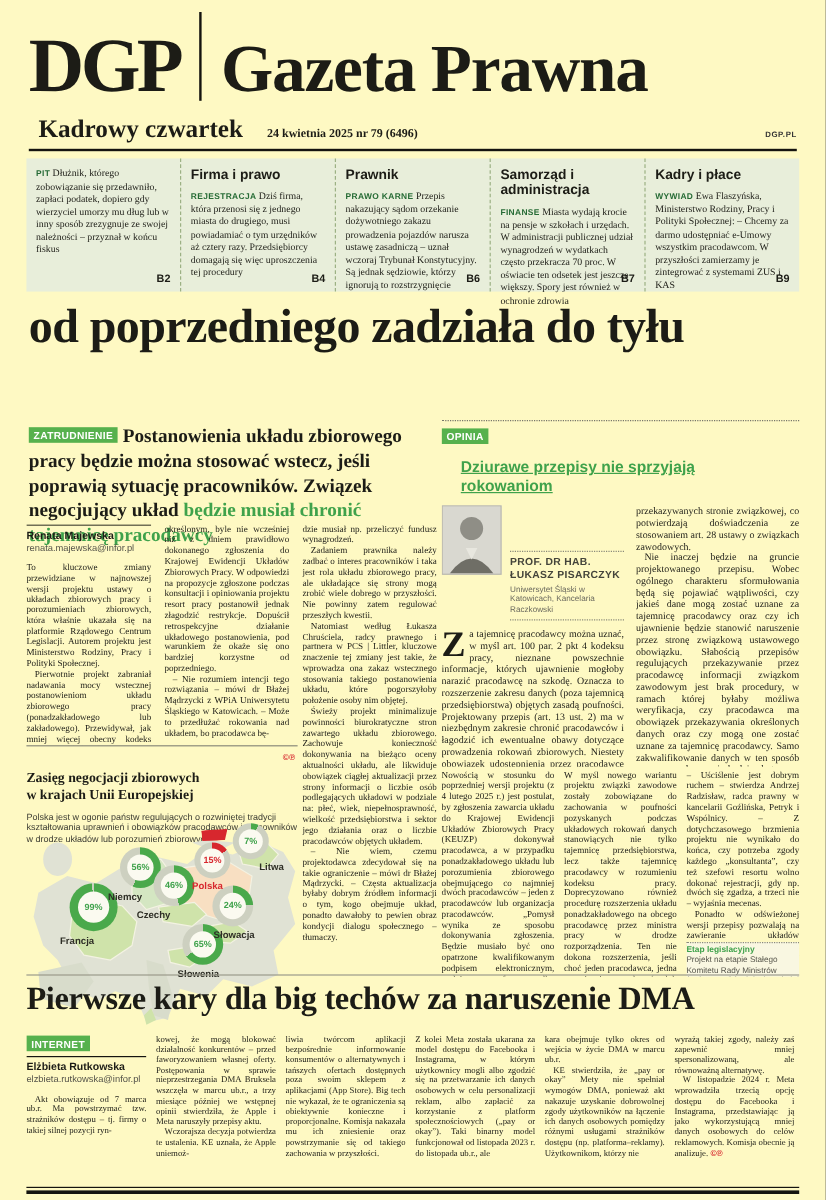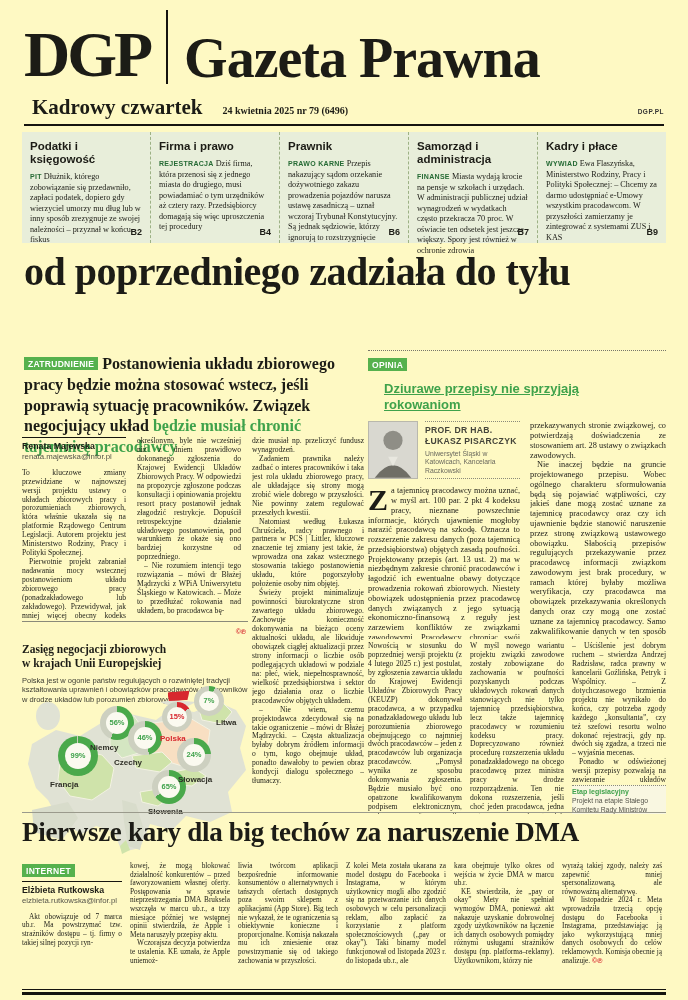--- a/index.html
+++ b/index.html
@@ -88,21 +88,21 @@
 
   
   .opinion { position:absolute; left:368px; top:350px; width:298px; height:289px;
              border-top:1px dotted #77766a; padding-top:5px; overflow:hidden; }
   .op-head { font:700 13px/1.2 "Liberation Sans",sans-serif; color:#3fa24b; margin:7px 16px 9px;text-decoration:underline; }
   .op-body { display:flex; gap:10px; }
   .op-colL { width:152px; overflow:hidden; height:240px; }
   .op-colR { width:136px; overflow:hidden; height:240px; }
   .author-row { display:flex; gap:7px; margin-bottom:7px; }
   .photo { width:50px; height:58px; flex:0 0 auto; border:1px solid #b9b8ac; background:#d9d8d0; }
-  .author-info { flex:1; border-top:1px dotted #8a8a7a; border-bottom:1px dotted #8a8a7a; padding:3px 0; }
+  .author-info { flex:1; border-top:1px dotted #8a8a7a; border-bottom:1px dotted #8a8a7a; padding:3px 0;margin-top:38px; }
   .author-name { font:600 8.6px/1.25 "Liberation Sans",sans-serif; letter-spacing:.3px; color:#44443a; }
   .author-affil { font:400 6.8px/1.25 "Liberation Sans",sans-serif; color:#6b6a5e; margin-top:3px; }
   .op-text p { font:400 8.3px/1.18 "Liberation Serif",serif; text-align:justify; hyphens:auto; }
   .op-text p.ind { text-indent:7px; }
   .dc { float:left; font:700 30px/0.78 "Liberation Serif",serif; margin:2px 3px 0 0; }
 
   
   .rule-mid { position:absolute; left:22px; right:22px; top:812px; border-top:1px solid #9a9a8c; }
   .bottom-headline { position:absolute; left:22px; top:818px; width:652px;
                      font:700 27px/1.1 "Liberation Serif",serif; letter-spacing:-0.3px; }
@@ -130,21 +130,20 @@
   </div>
   <div class="dateline">
     <span class="edition">Kadrowy czwartek</span>
     <span class="issue-info">24 kwietnia 2025 nr 79 (6496)</span>
     <span class="site-label">DGP.PL</span>
   </div>
   <div class="rule-top"></div>
 
   <div class="teasers">
     <div class="teaser">
-      <h3>Podatki i księgowość</h3>
       <p><span class="kicker">PIT</span>
          <span>Dłużnik, którego zobowiązanie się przedawniło, zapłaci podatek, dopiero gdy wierzyciel umorzy mu dług lub w inny sposób zrezygnuje ze swojej należności – przyznał w końcu fiskus</span></p>
       <span class="pageref">B2</span>
     </div>
     <div class="teaser">
       <h3>Firma i prawo</h3>
       <p><span class="kicker">REJESTRACJA</span>
          <span>Dziś firma, która przenosi się z jednego miasta do drugiego, musi powiadamiać o tym urzędników aż cztery razy. Przedsiębiorcy domagają się więc uproszczenia tej procedury</span></p>
       <span class="pageref">B4</span>
     </div>

